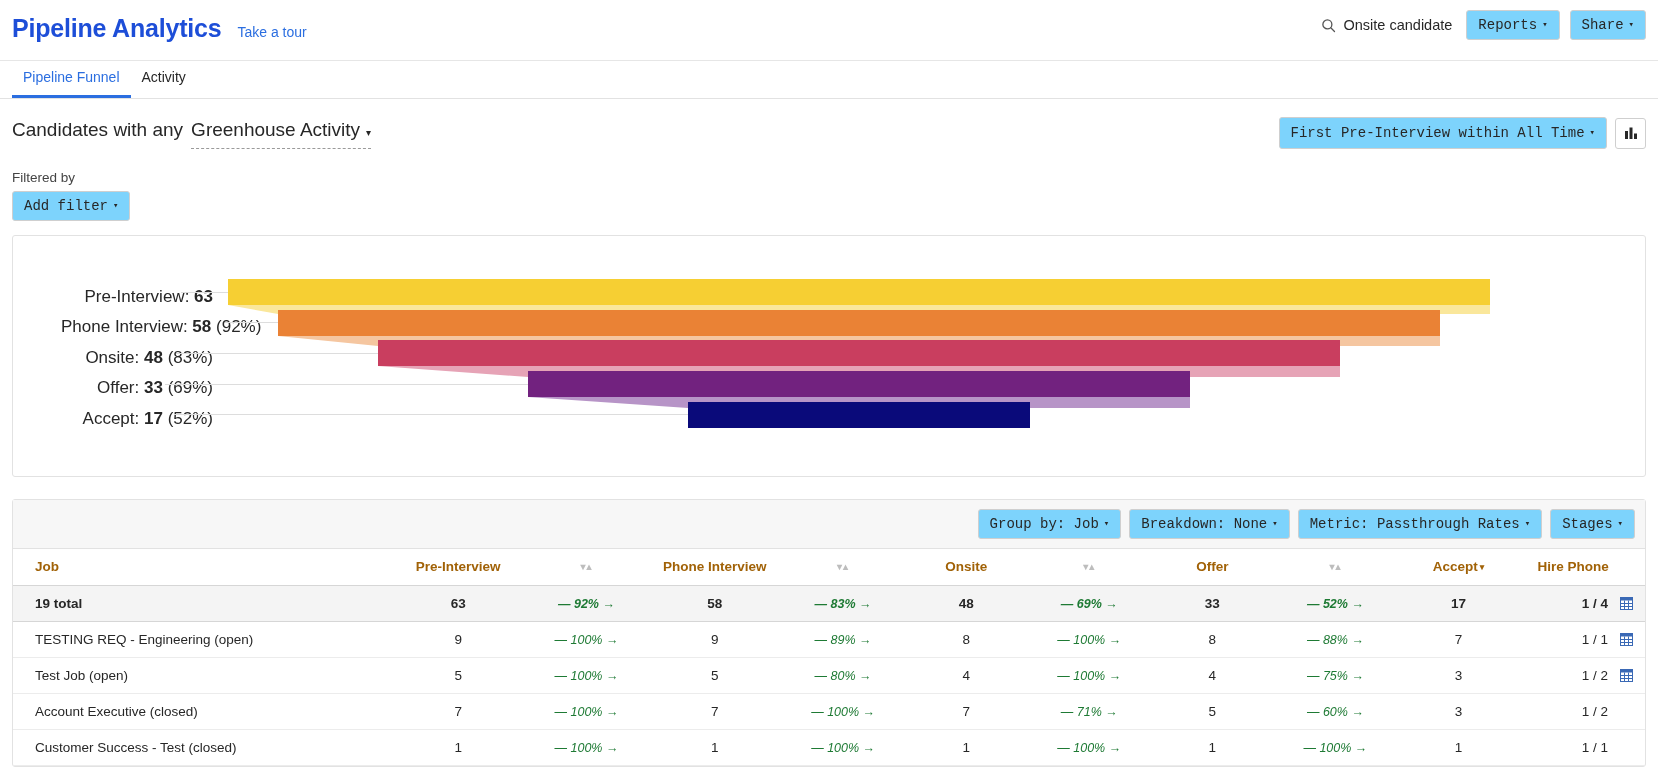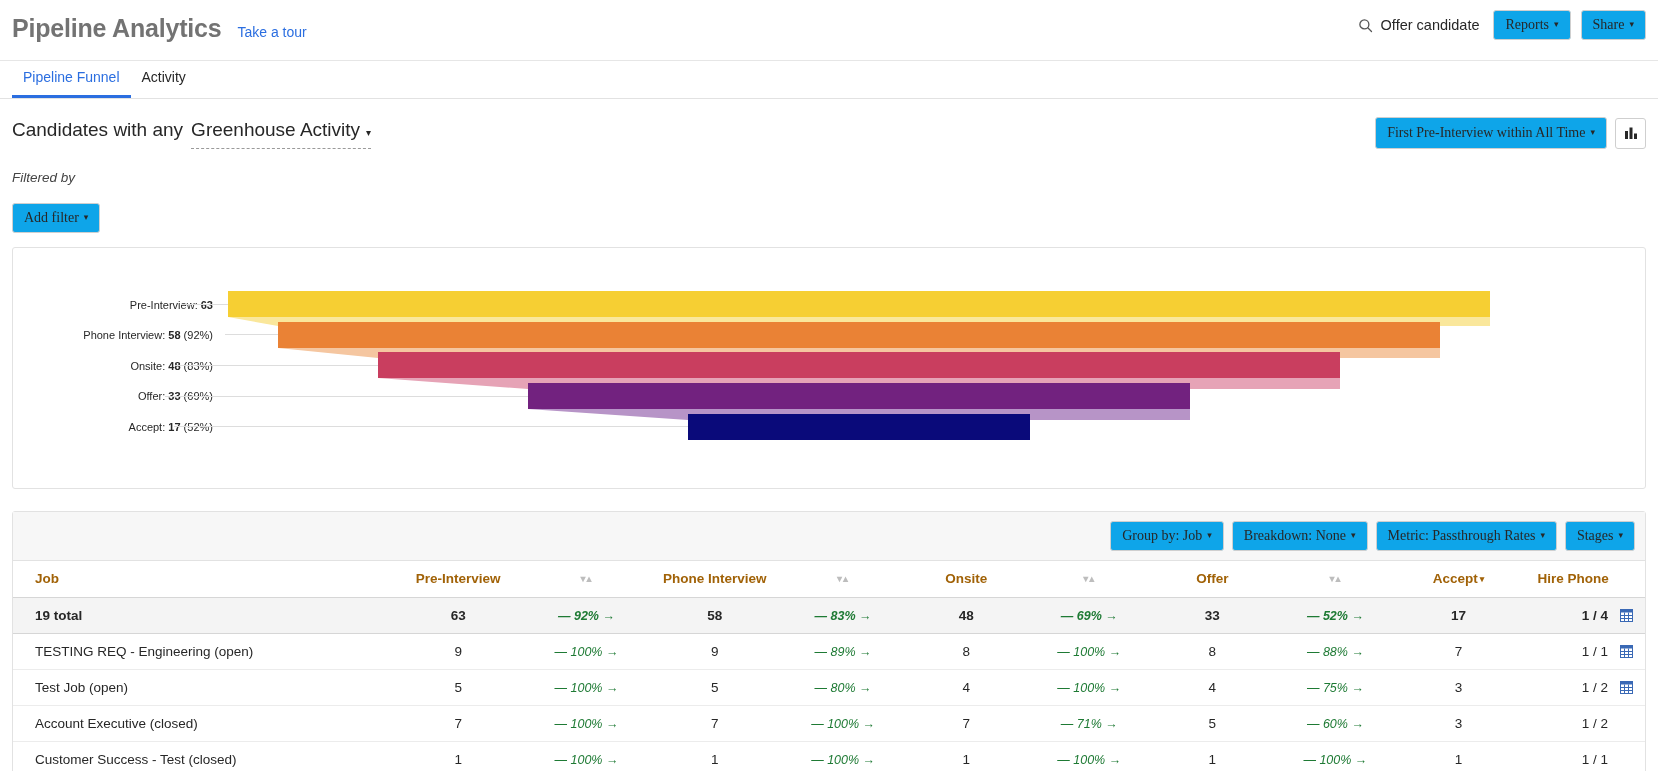--- a/index.html
+++ b/index.html
@@ -14,35 +14,35 @@
   }
 
   
   .topbar{
     position:relative;
     height:61px;
     border-bottom:1px solid #e6e6e6;
     padding:0 12px;
   }
   .title-row{ display:flex; align-items:baseline; gap:16px; padding-top:14px; }
-  .page-title{ font-size:25px; font-weight:bold; color:#737373; letter-spacing:-.2px; }
+  .page-title{ font-size:25px; font-weight:bold; color:#1d4ed8; letter-spacing:-.2px; }
   .tour-link{ font-size:14px; color:#2b6ee0; cursor:pointer; }
   .top-right{
     position:absolute; right:12px; top:10px;
     display:flex; align-items:center; gap:10px;
   }
   .lookup{
     display:flex; align-items:center; gap:8px;
     font-size:14.5px; color:#272727; cursor:pointer; padding-right:4px;
   }
   .srch{ width:15px; height:15px; display:block; }
   .btn{
-    border:1px solid #cfcfcf; background:#0ea5e9; border-radius:3px;
+    border:1px solid #cfcfcf; background:#7dd3fc; border-radius:3px;
     font-size:14px; color:#272727; padding:6px 11px;
-    font-family:Liberation Serif, serif; cursor:pointer; white-space:nowrap;
+    font-family:Liberation Mono, monospace; cursor:pointer; white-space:nowrap;
   }
   .btn .caret{ display:inline-block; margin-left:5px; font-size:9px; vertical-align:2px; }
 
   
   .tabs{
     height:38px; border-bottom:1px solid #e2e2e2;
     display:flex; align-items:flex-start; padding:0 12px; gap:0;
   }
   .tab{
     font-size:14px; padding:8px 11px 10px; cursor:pointer; color:#272727;
@@ -51,34 +51,34 @@
   .tab.active{ color:#2b6ee0; border-bottom-color:#2b6ee0; }
 
   
   .query-zone{ position:relative; padding:20px 12px 0; }
   .query-line{ display:flex; align-items:baseline; gap:8px; font-size:19px; color:#272727; }
   .dotted{
     border-bottom:1px dashed #9a9a9a; padding-bottom:7px; cursor:pointer;
     display:inline-flex; align-items:baseline; gap:6px;
   }
   .dotted .caret{ font-size:10px; }
-  .filtered-label{ font-size:13.5px; color:#444; margin:21px 0 18px;font-style:italic; }
+  .filtered-label{ font-size:13.5px; color:#444; margin:21px 0 6px; }
   .query-right{ position:absolute; right:12px; top:18px; display:flex; gap:8px; align-items:center;border-radius:9px; }
   .icon-btn{
     border:1px solid #cfcfcf; background:#fff; border-radius:3px;
     width:31px; height:31px; display:flex; align-items:center; justify-content:center; cursor:pointer;
   }
 
   
   .panel{
     margin:14px 12px 0; border:1px solid #e2e2e2; border-radius:3px; background:#fff;
   }
   .funnel{ position:relative; height:240px; }
   .fn-label{
-    position:absolute; right:auto; font-size:11px; color:#272727; white-space:nowrap;
+    position:absolute; right:auto; font-size:17px; color:#272727; white-space:nowrap;
     text-align:right;
   }
   .fn-label b{ font-weight:bold; }
   .leader{ position:absolute; height:1px; background:#ddd; }
   .fn-svg{ position:absolute; left:0; top:0; }
 
   
   .tpanel{ margin:22px 12px 0; border:1px solid #e2e2e2; border-radius:3px; background:#fff; }
   .tctrl{
     background:#f7f7f7; border-bottom:1px solid #e2e2e2;
@@ -116,21 +116,21 @@
   <div class="title-row">
     <div class="page-title">Pipeline Analytics</div>
     <div class="tour-link">Take a tour</div>
   </div>
   <div class="top-right">
     <div class="lookup">
       <svg class="srch" viewBox="0 0 16 16">
         <circle cx="6.8" cy="6.8" r="4.8" fill="none" stroke="#555" stroke-width="1.4"></circle>
         <line x1="10.4" y1="10.4" x2="14.4" y2="14.4" stroke="#555" stroke-width="1.4" stroke-linecap="round"></line>
       </svg>
-      <span>Offer candidate</span>
+      <span>Onsite candidate</span>
     </div>
     <button class="btn">
       <span>Reports</span><span class="caret">▾</span>
     </button>
     <button class="btn">
       <span>Share</span><span class="caret">▾</span>
     </button>
   </div>
 </div>
 

